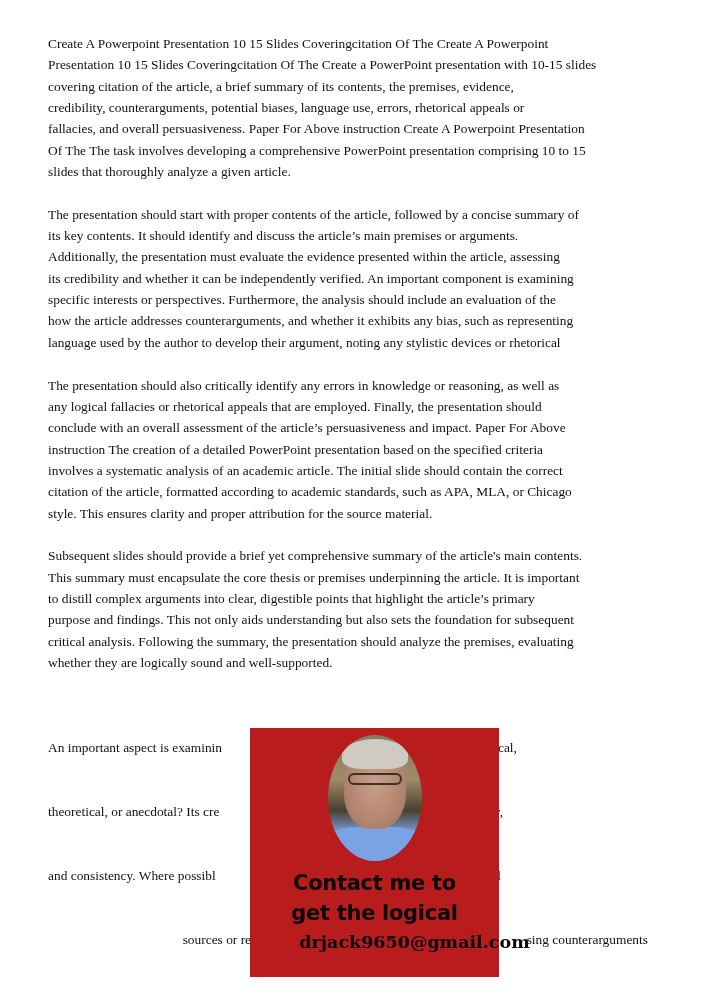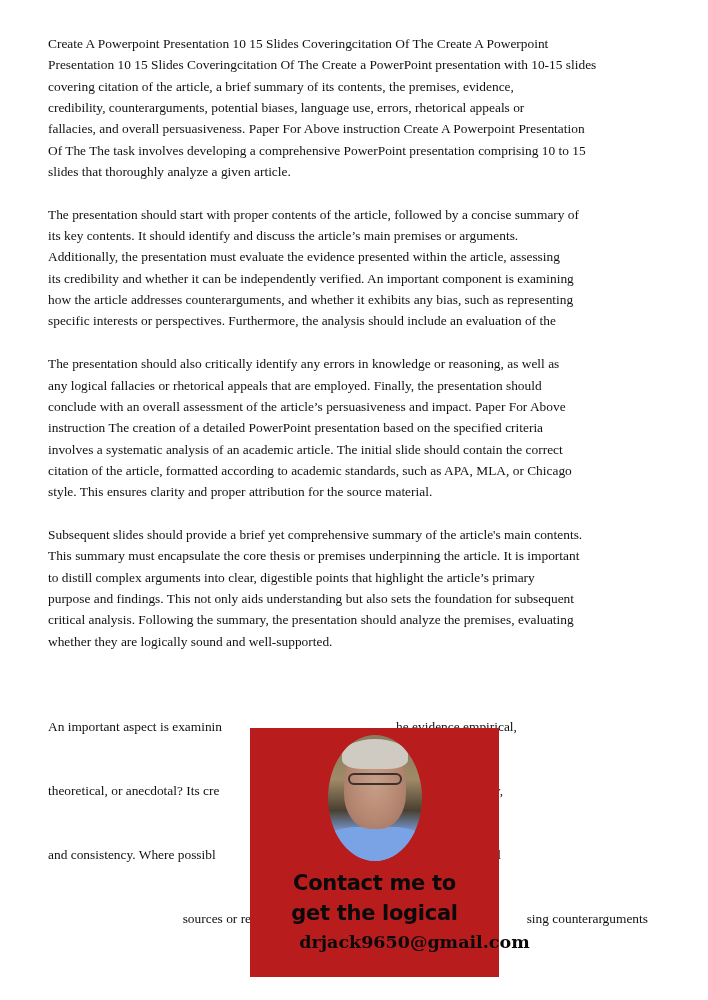--- a/index.html
+++ b/index.html
@@ -60,22 +60,23 @@
     <span class="line">credibility, counterarguments, potential biases, language use, errors, rhetorical appeals or</span>
     <span class="line">fallacies, and overall persuasiveness. Paper For Above instruction Create A Powerpoint Presentation</span>
     <span class="line">Of The The task involves developing a comprehensive PowerPoint presentation comprising 10 to 15</span>
     <span class="line">slides that thoroughly analyze a given article.</span>
   </p>
   <p class="para">
     <span class="line">The presentation should start with proper contents of the article, followed by a concise summary of</span>
     <span class="line">its key contents. It should identify and discuss the article’s main premises or arguments.</span>
     <span class="line">Additionally, the presentation must evaluate the evidence presented within the article, assessing</span>
     <span class="line">its credibility and whether it can be independently verified. An important component is examining</span>
+    <span class="line">specific interests or perspectives. Furthermore, the analysis should include an evaluation of the</span>
     <span class="line">how the article addresses counterarguments, and whether it exhibits any bias, such as representing</span>
-    <span class="line">specific interests or perspectives. Furthermore, the analysis should include an evaluation of the</span>
+    <span class="line">language used by the author to develop their argument, noting any stylistic devices or rhetorical</span>
   </p>
   <p class="para">
     <span class="line">The presentation should also critically identify any errors in knowledge or reasoning, as well as</span>
     <span class="line">any logical fallacies or rhetorical appeals that are employed. Finally, the presentation should</span>
     <span class="line">conclude with an overall assessment of the article’s persuasiveness and impact. Paper For Above</span>
     <span class="line">instruction The creation of a detailed PowerPoint presentation based on the specified criteria</span>
     <span class="line">involves a systematic analysis of an academic article. The initial slide should contain the correct</span>
     <span class="line">citation of the article, formatted according to academic standards, such as APA, MLA, or Chicago</span>
     <span class="line">style. This ensures clarity and proper attribution for the source material.</span>
   </p>

